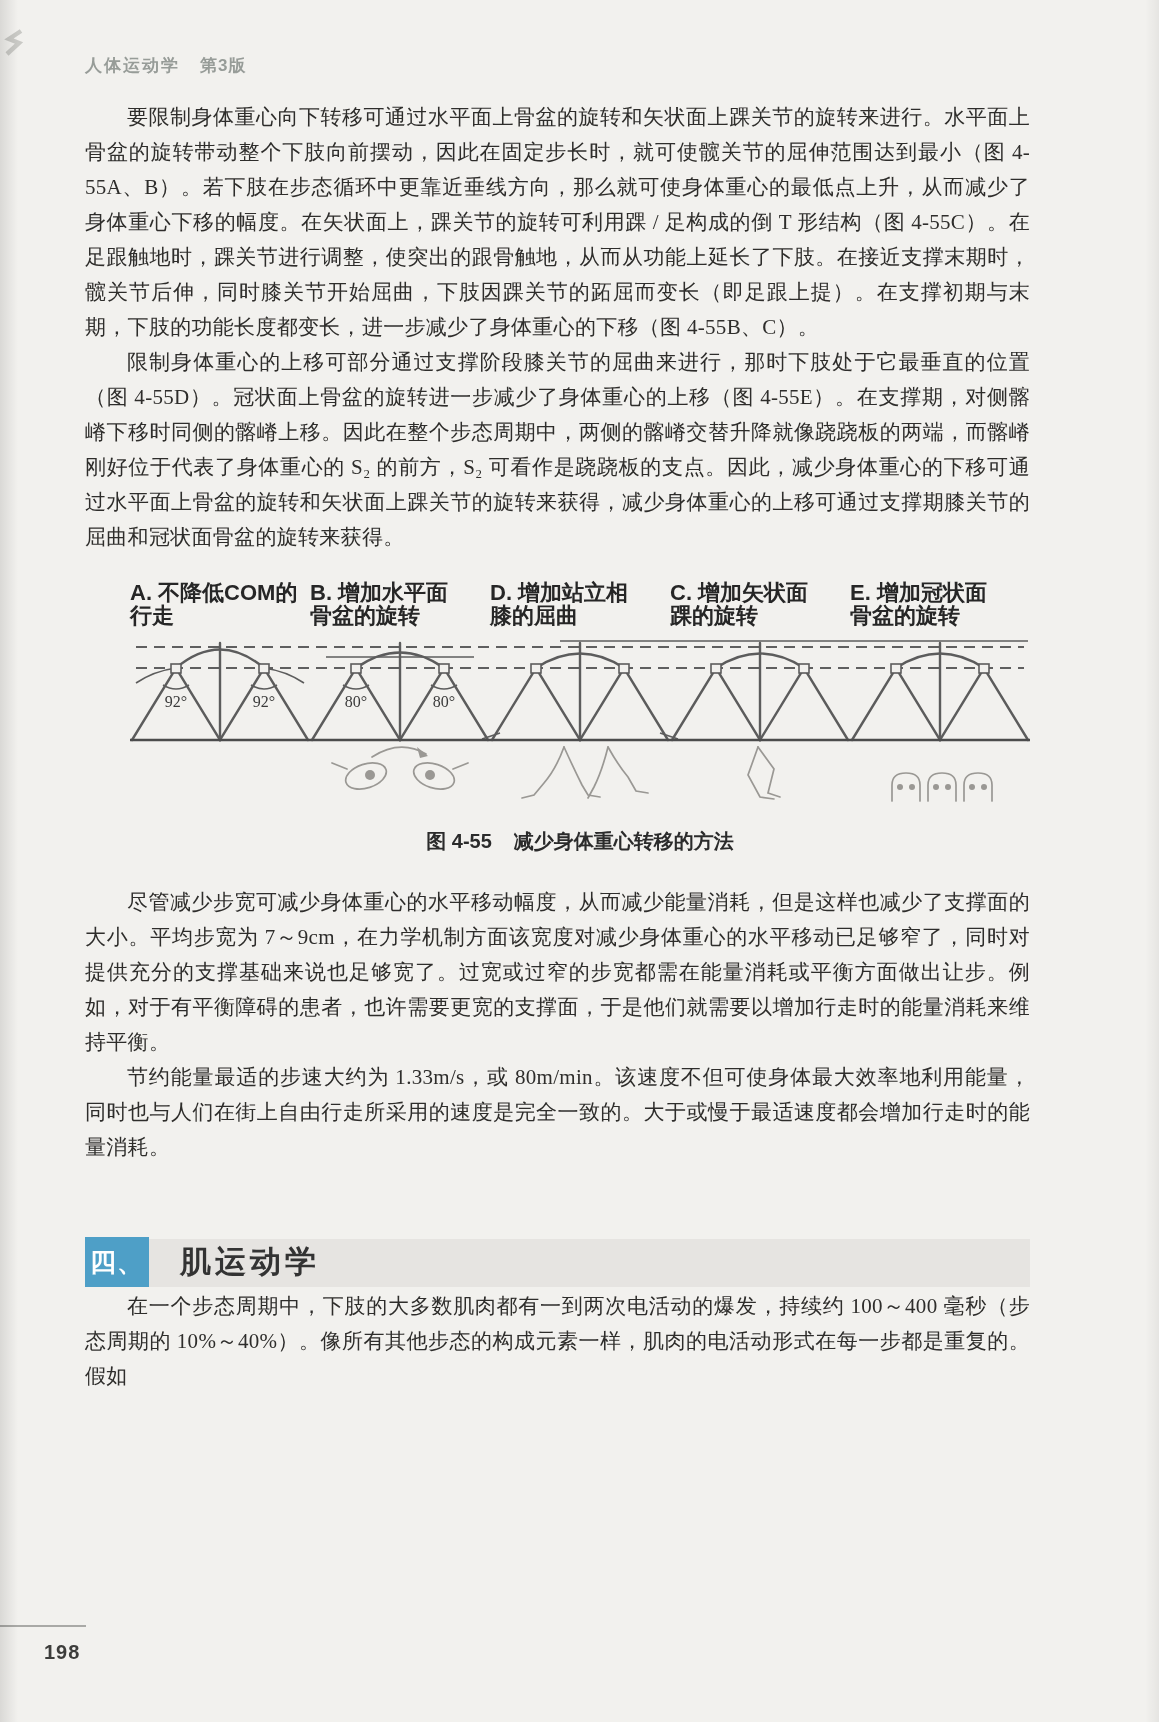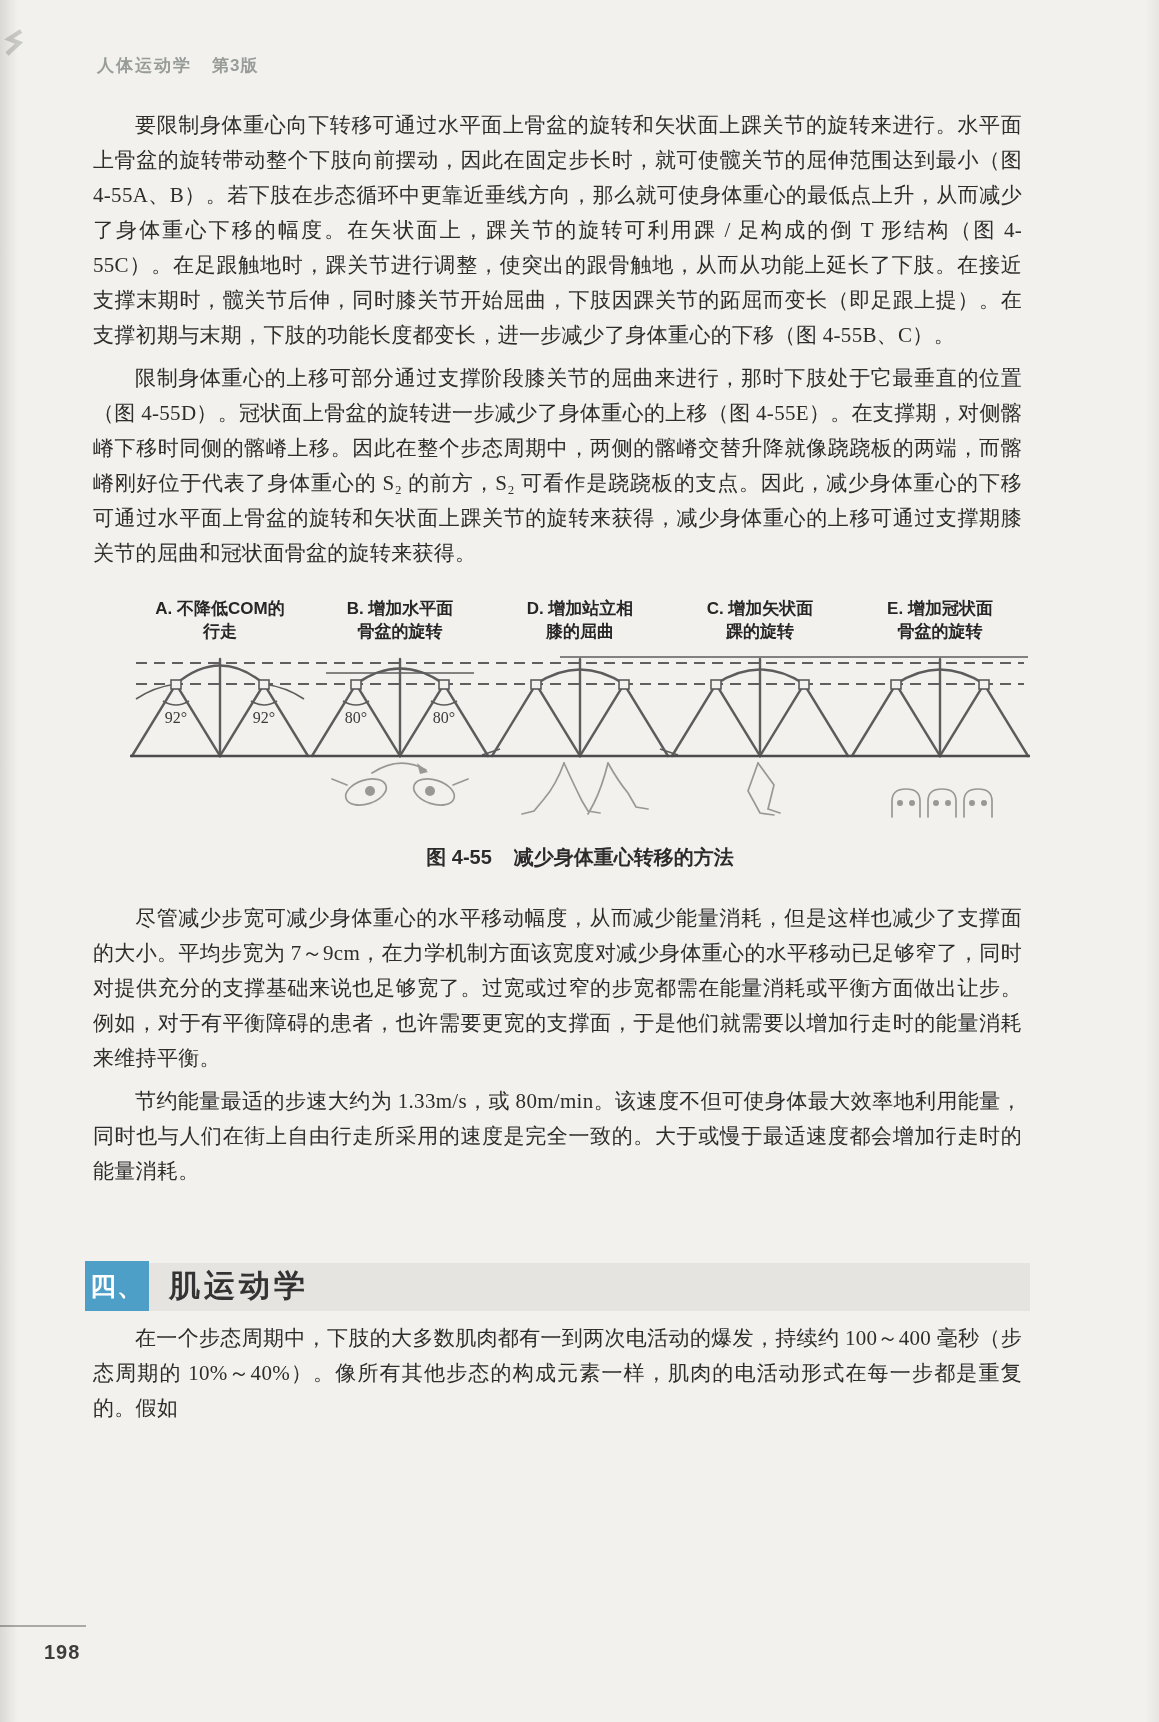--- a/index.html
+++ b/index.html
@@ -15,41 +15,41 @@
     content:'';position:absolute;left:0;top:0;bottom:0;width:18px;
     background:linear-gradient(90deg,rgba(0,0,0,.10),rgba(0,0,0,0));
     pointer-events:none;z-index:5;
   }
   .page::after{
     content:'';position:absolute;right:0;top:0;bottom:0;width:14px;
     background:linear-gradient(270deg,rgba(0,0,0,.05),rgba(0,0,0,0));
     pointer-events:none;z-index:5;
   }
   .header{
-    position:absolute;top:36px;left:97px;
+    position:absolute;top:36px;left:85px;
     font-family:"Liberation Sans","DejaVu Sans",sans-serif;
     font-size:17px;font-weight:600;color:#979c98;letter-spacing:2px;
     display:flex;align-items:baseline;
   }
   .header .edition{margin-left:20px;letter-spacing:1px;margin-top:18px;}
   .pub-mark{position:absolute;left:4px;top:28px;opacity:.75;}
   .content{
     position:absolute;top:100px;left:85px;width:945px;
   }
   p.body-text{
-    margin:8px;font-size:21px;line-height:35px;
+    margin:0;font-size:21px;line-height:35px;
     text-align:justify;text-indent:2em;letter-spacing:.3px;
   }
   
   .figure{margin:26px 0 30px 45px;width:900px;}
   .panel-labels{
     display:flex;width:900px;
     font-family:"Liberation Sans","DejaVu Sans",sans-serif;
-    font-size:17px;font-weight:bold;color:#262626;line-height:23px;
-    text-align:center;margin-bottom:8px;
+    font-size:22px;font-weight:bold;color:#262626;line-height:23px;
+    text-align:left;margin-bottom:8px;
   }
   .panel-labels .pl{flex:0 0 180px;}
   .diag{display:block;}
   .fig-caption{
     margin-top:18px;text-align:center;
     font-family:"Liberation Sans","DejaVu Sans",sans-serif;
     font-size:20px;font-weight:bold;color:#2b2b2b;
   }
   .fig-caption .tag{margin-right:22px;}
   
@@ -69,21 +69,21 @@
     position:relative;margin-top:72px;height:52px;width:945px;
     font-family:"Liberation Sans","DejaVu Sans",sans-serif;
   }
   .heading-band{position:absolute;left:0;top:2px;right:0;height:48px;background:#e6e4e1;}
   .num-box{
     position:absolute;left:0;top:0;width:64px;height:50px;
     display:flex;align-items:center;justify-content:center;
     color:#fff;font-size:26px;font-weight:bold;letter-spacing:1px;
   }
   .section-title{
-    position:absolute;left:84px;top:4px;
+    position:absolute;left:95px;top:4px;
     font-size:31px;font-weight:bold;color:#333;letter-spacing:4px;
   }
   .after-heading{margin-top:56px;}
   
   .footer-rule{position:absolute;left:0;top:1625px;width:86px;height:2px;background:#a9a9a6;}
   .page-number{
     position:absolute;left:44px;top:1641px;
     font-family:"Liberation Sans","DejaVu Sans",sans-serif;
     font-size:20px;font-weight:bold;color:#3d3d3b;letter-spacing:1px;
   }

